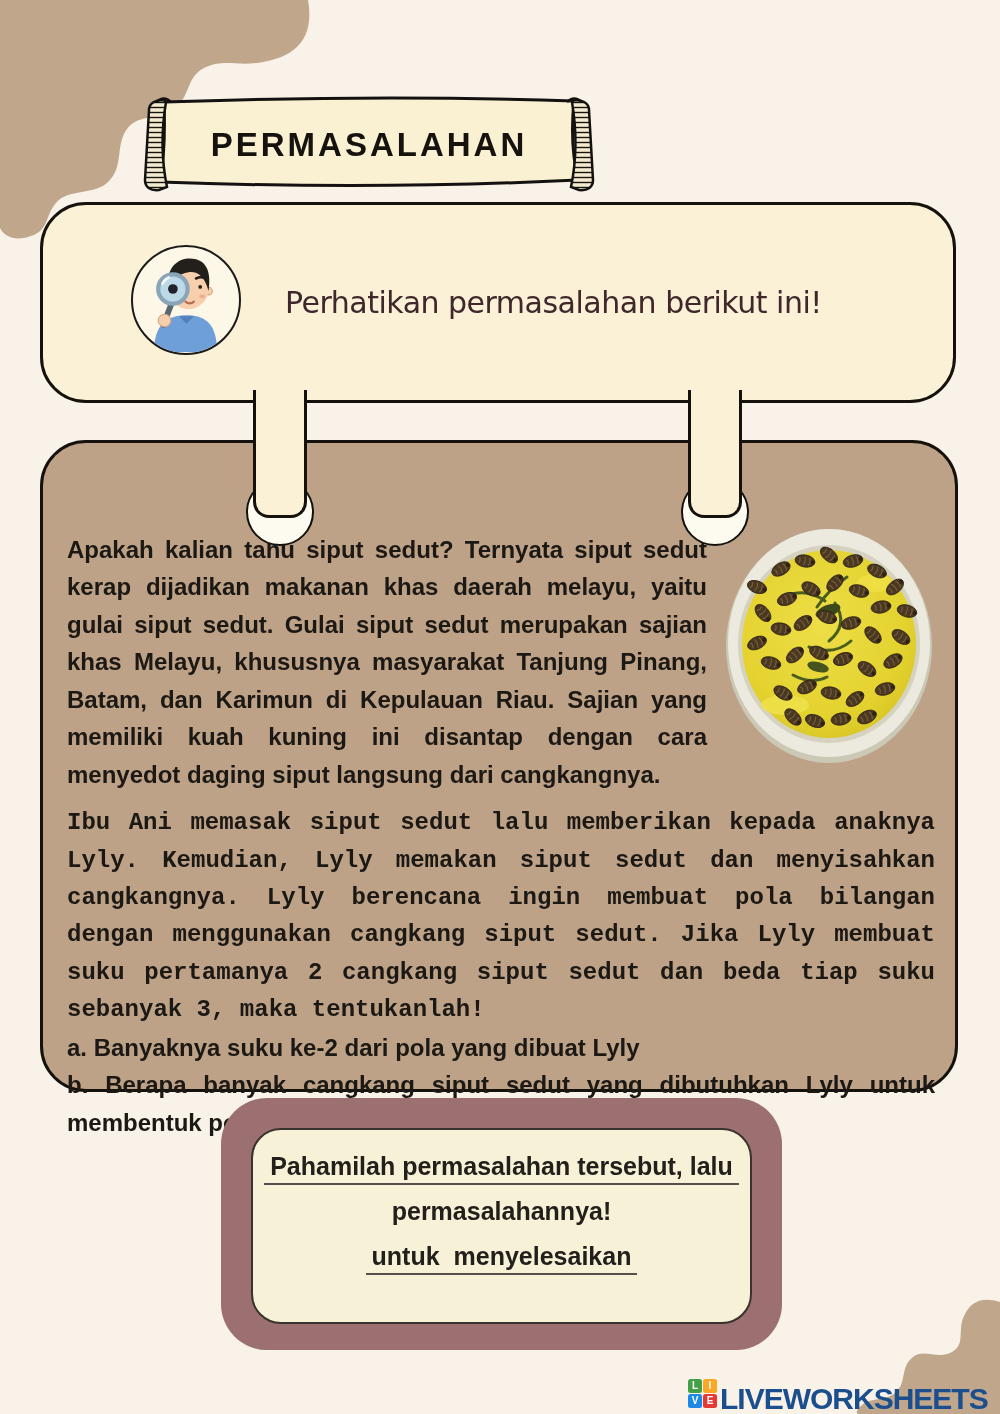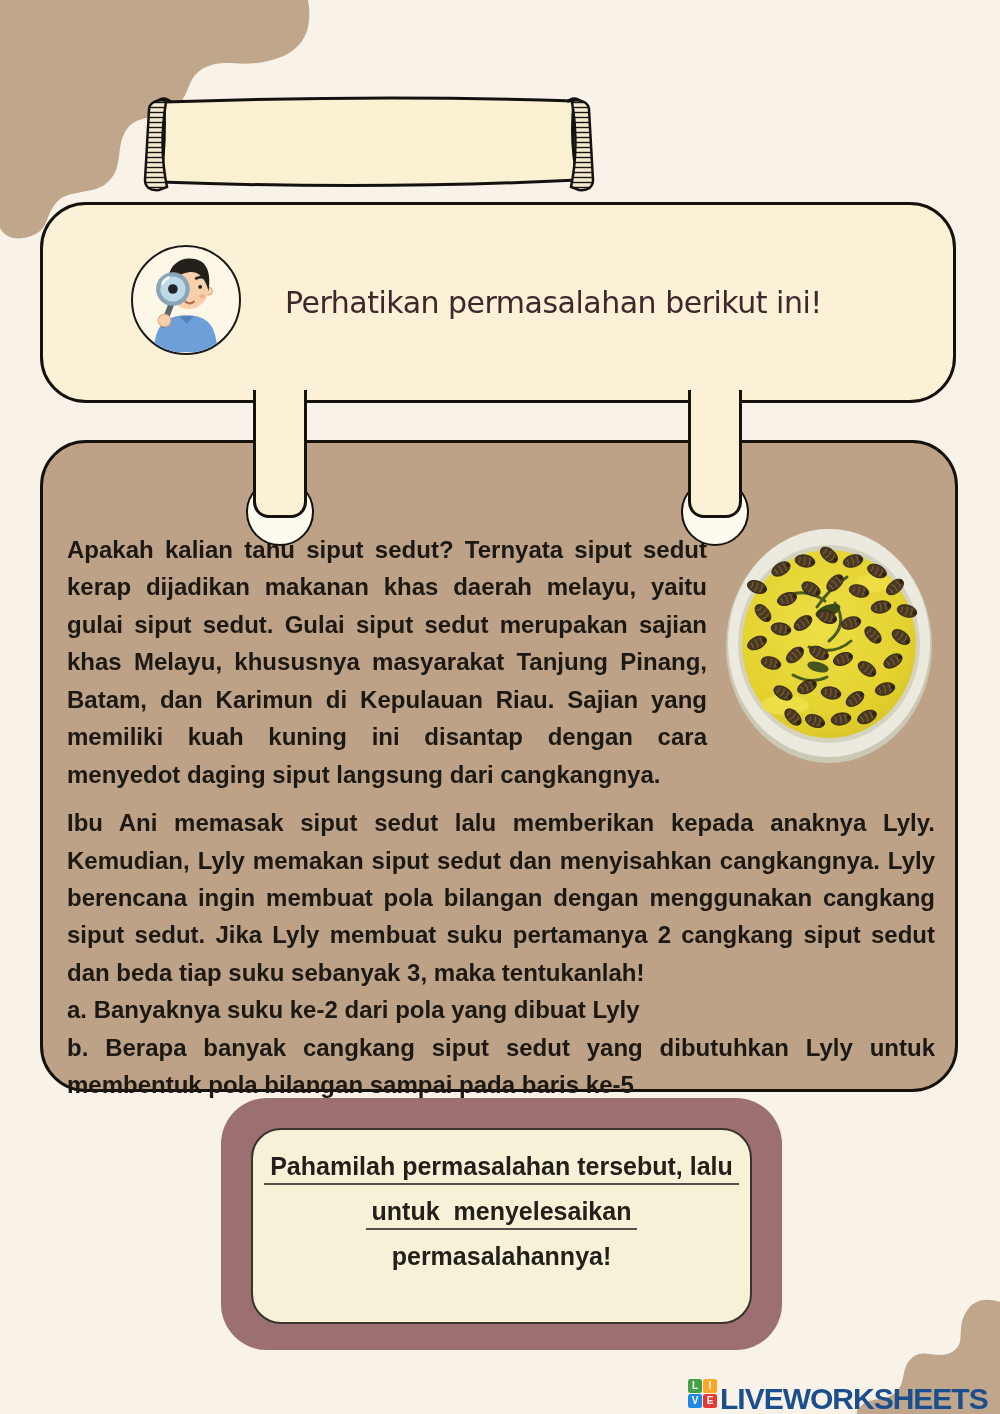--- a/index.html
+++ b/index.html
@@ -37,21 +37,21 @@
     border-left:3px solid #15120d;border-right:3px solid #15120d;border-bottom:3px solid #15120d;
     border-radius:0 0 16px 16px;z-index:4;}
   .strip-left{left:253px;} .strip-right{left:688px;}
 
   
   .problem-box{position:absolute;left:40px;top:440px;width:918px;height:652px;background:var(--box-tan);
     border:3px solid #15120d;border-radius:46px;z-index:1;padding:88px 20px 8px 24px;
     color:var(--ink);font-weight:700;font-size:24px;line-height:1.56;text-align:justify;}
   .photo{float:right;width:212px;height:240px;margin:-6px 0 6px 16px;}
   .problem-box p{margin:0;}
-  .p-gap{margin-top:11px !important;}
+  .p-gap{margin-top:11px !important;font-family:Liberation Mono, monospace;}
 
   
   .instruction{position:absolute;left:221px;top:1098px;width:561px;height:252px;
     background:var(--box-mauve);border-radius:46px;z-index:1;}
   .instruction-inner{position:absolute;left:30px;right:30px;top:30px;bottom:26px;background:var(--inner-cream);
     border:2.5px solid #38332c;border-radius:30px;padding-top:22px;text-align:center;}
   .iline{height:45px;font-size:25px;font-weight:800;color:#23201c;white-space:pre-wrap;}
   .iline .u{border-bottom:2px solid #55504a;padding:0 6px 3px 6px;}
   .iline .nu{padding:0 4px;}
 
@@ -93,20 +93,21 @@
       <path d="M26,12 C170,7 320,7 436,11 C433,40 434,64 440,90 C300,97 160,97 22,92 C27,64 27,38 26,12 Z" style="fill:var(--banner-cream)" stroke="#141210" stroke-width="3"></path>
 
       <path d="M26,10 C16,10 11,14 11,20 L7,90 C7,97 12,101 21,100 L29,97 C23,68 24,36 28,12 Z" fill="url(#hatch)" stroke="#141210" stroke-width="2.5"></path>
       <path d="M18,12 q8,-7 15,0" fill="none" stroke="#141210" stroke-width="2.5"></path>
 
       <g transform="translate(462,0) scale(-1,1)">
         <path d="M26,10 C16,10 11,14 11,20 L7,90 C7,97 12,101 21,100 L29,97 C23,68 24,36 28,12 Z" fill="url(#hatch)" stroke="#141210" stroke-width="2.5"></path>
         <path d="M18,12 q8,-7 15,0" fill="none" stroke="#141210" stroke-width="2.5"></path>
       </g>
     </svg>
+    <div class="banner-title">PERMASALAHAN</div>
   </div>
 
   <div class="bulb bulb-left"></div>
   <div class="bulb bulb-right"></div>
   <div class="strip strip-left"></div>
   <div class="strip strip-right"></div>
 
   <div class="bubble">
     <div class="avatar">
       <svg viewBox="0 0 100 100" width="105" height="105">
@@ -340,22 +341,22 @@
     </div>
     <p>Apakah kalian tahu siput sedut? Ternyata siput sedut kerap dijadikan makanan khas daerah melayu, yaitu gulai siput sedut. Gulai siput sedut merupakan sajian khas Melayu, khususnya masyarakat Tanjung Pinang, Batam, dan Karimun di Kepulauan Riau. Sajian yang memiliki kuah kuning ini disantap dengan cara menyedot daging siput langsung dari cangkangnya.</p>
     <p class="p-gap">Ibu Ani memasak siput sedut lalu memberikan kepada anaknya Lyly. Kemudian, Lyly memakan siput sedut dan menyisahkan cangkangnya. Lyly berencana ingin membuat pola bilangan dengan menggunakan cangkang siput sedut. Jika Lyly membuat suku pertamanya 2 cangkang siput sedut dan beda tiap suku sebanyak 3, maka tentukanlah!</p>
     <p>a. Banyaknya suku ke-2 dari pola yang dibuat Lyly</p>
     <p>b. Berapa banyak cangkang siput sedut yang dibutuhkan Lyly untuk membentuk pola bilangan sampai pada baris ke-5</p>
   </div>
 
   <div class="instruction">
     <div class="instruction-inner">
       <div class="iline"><span class="u">Pahamilah permasalahan tersebut, lalu</span></div>
+      <div class="iline"><span class="nu">permasalahannya!</span></div>
       <div class="iline"><span class="u">untuk  menyelesaikan</span></div>
-      <div class="iline"><span class="nu">permasalahannya!</span></div>
     </div>
   </div>
 
   <div class="footer-logo">
     <div class="logo-grid">
       <div class="logo-sq sq-l">L</div>
       <div class="logo-sq sq-i">I</div>
       <div class="logo-sq sq-v">V</div>
       <div class="logo-sq sq-e">E</div>
     </div>

